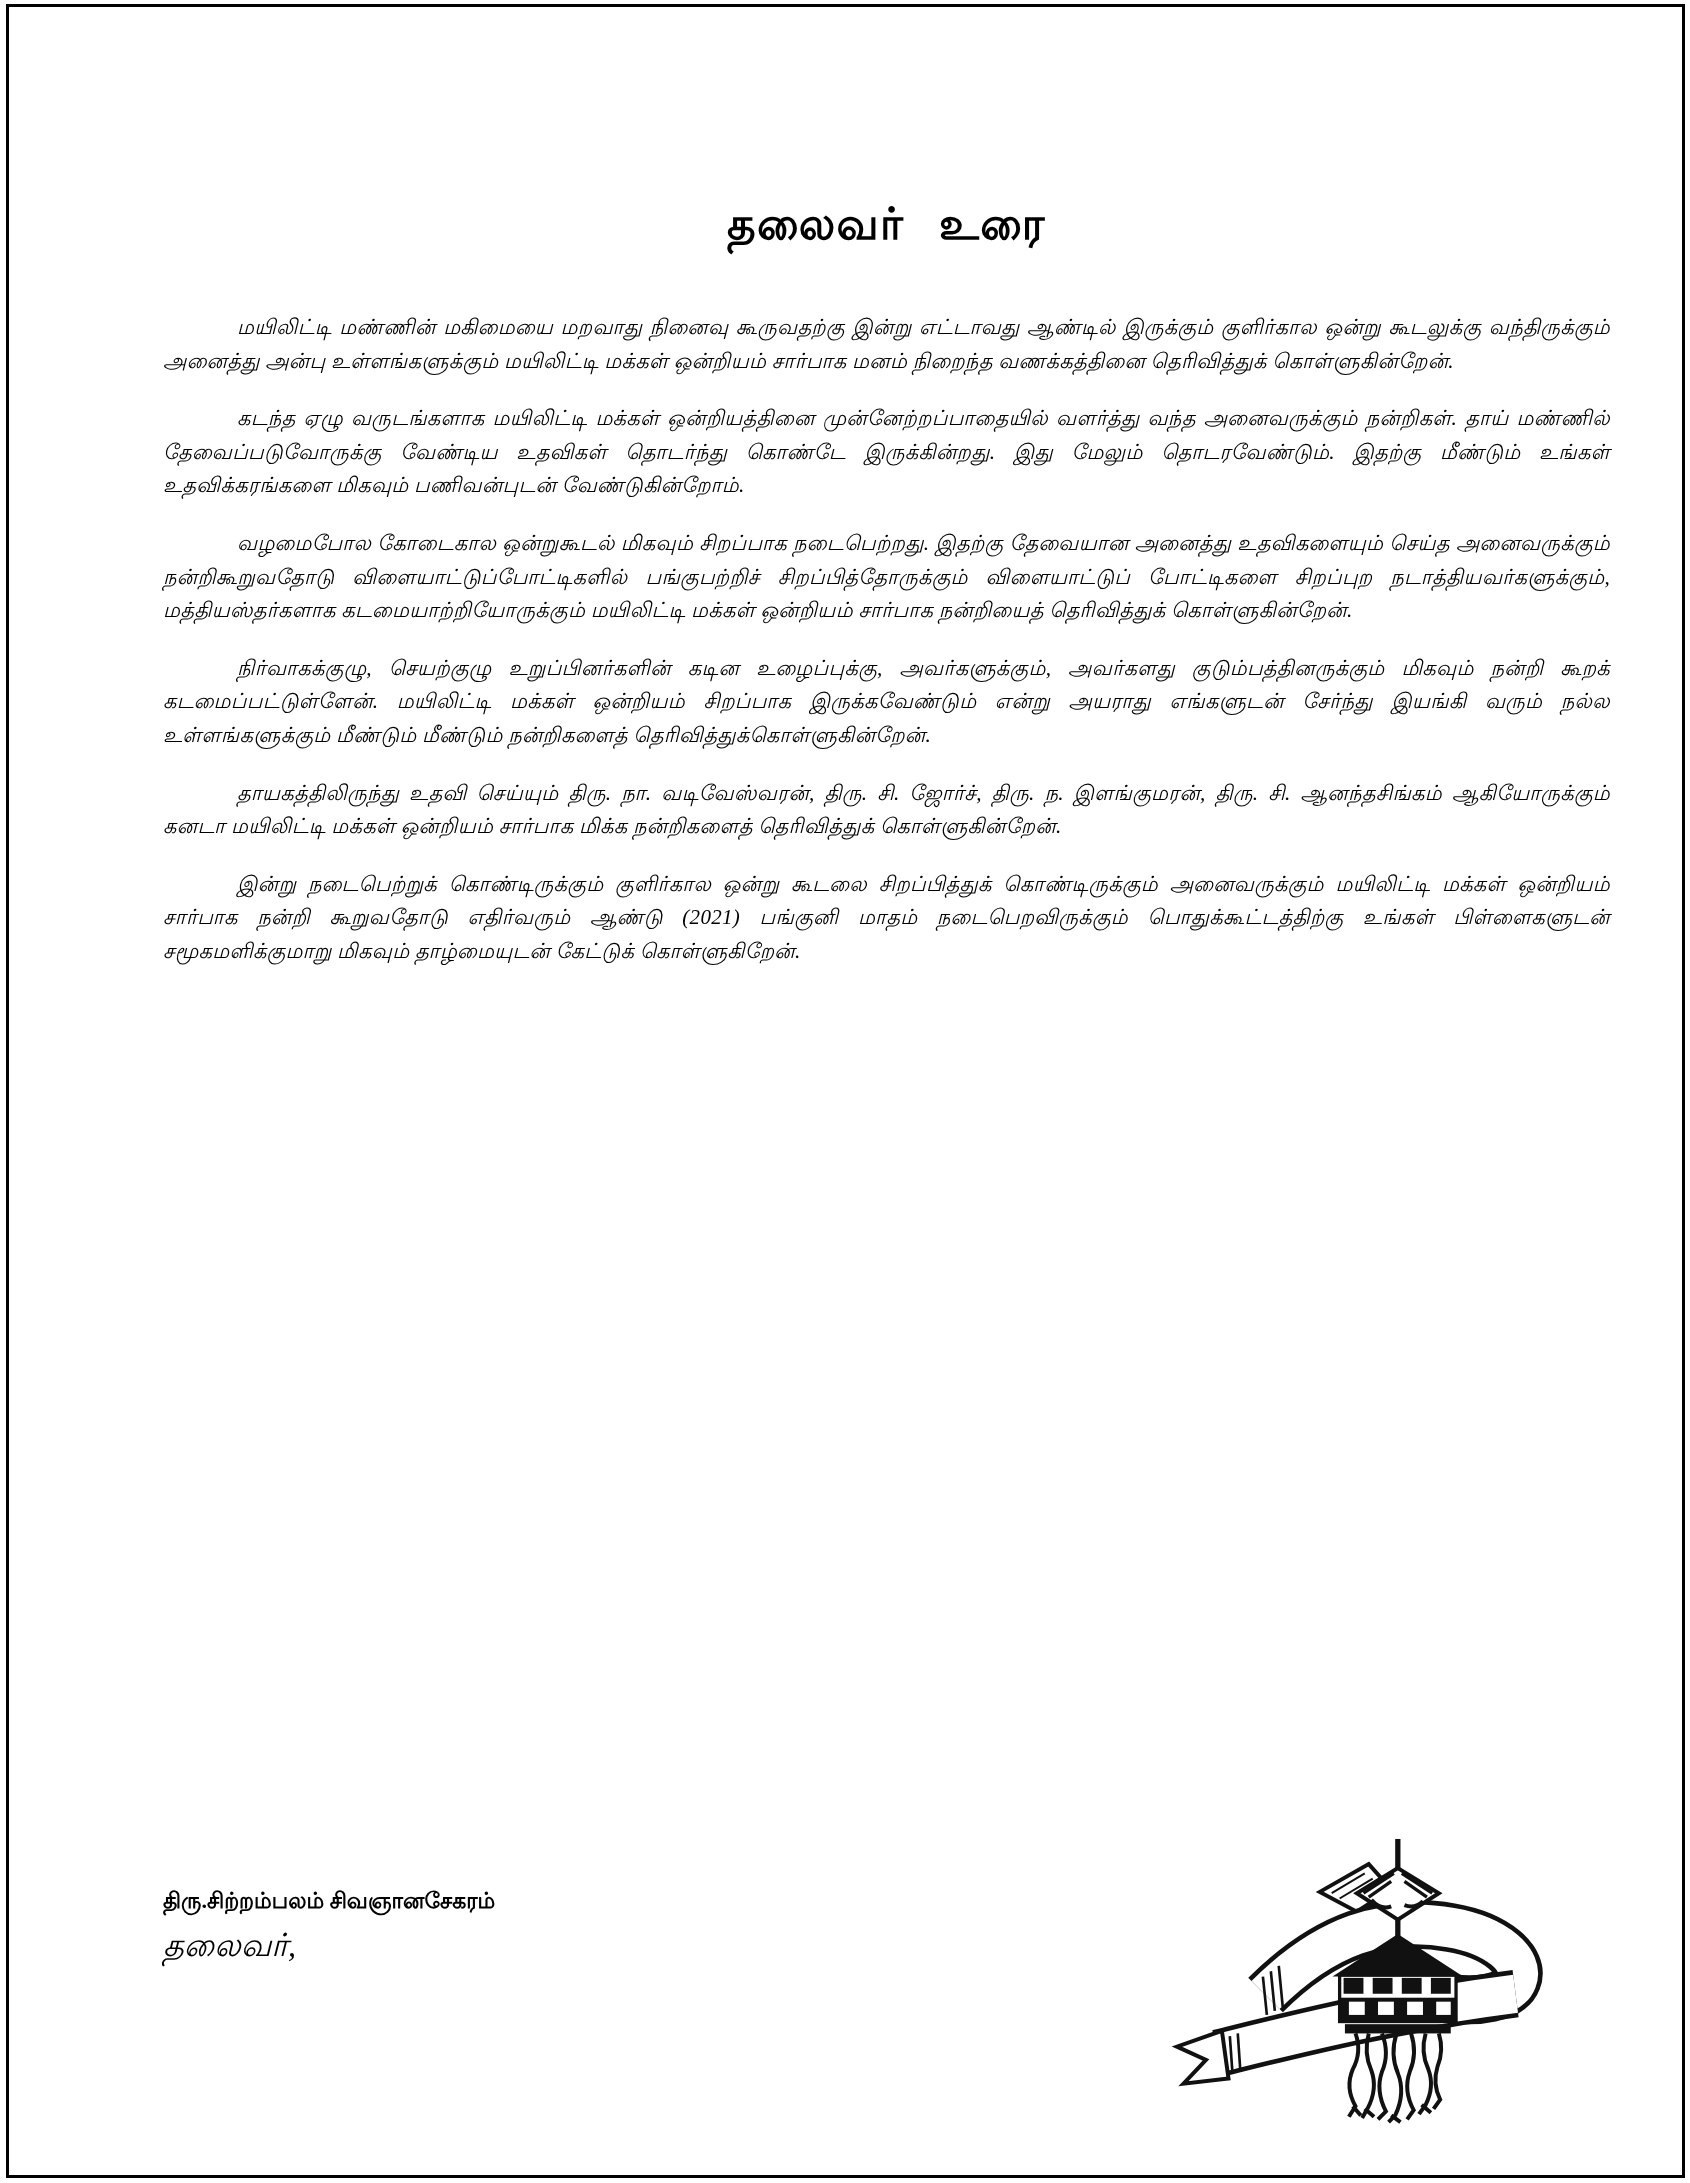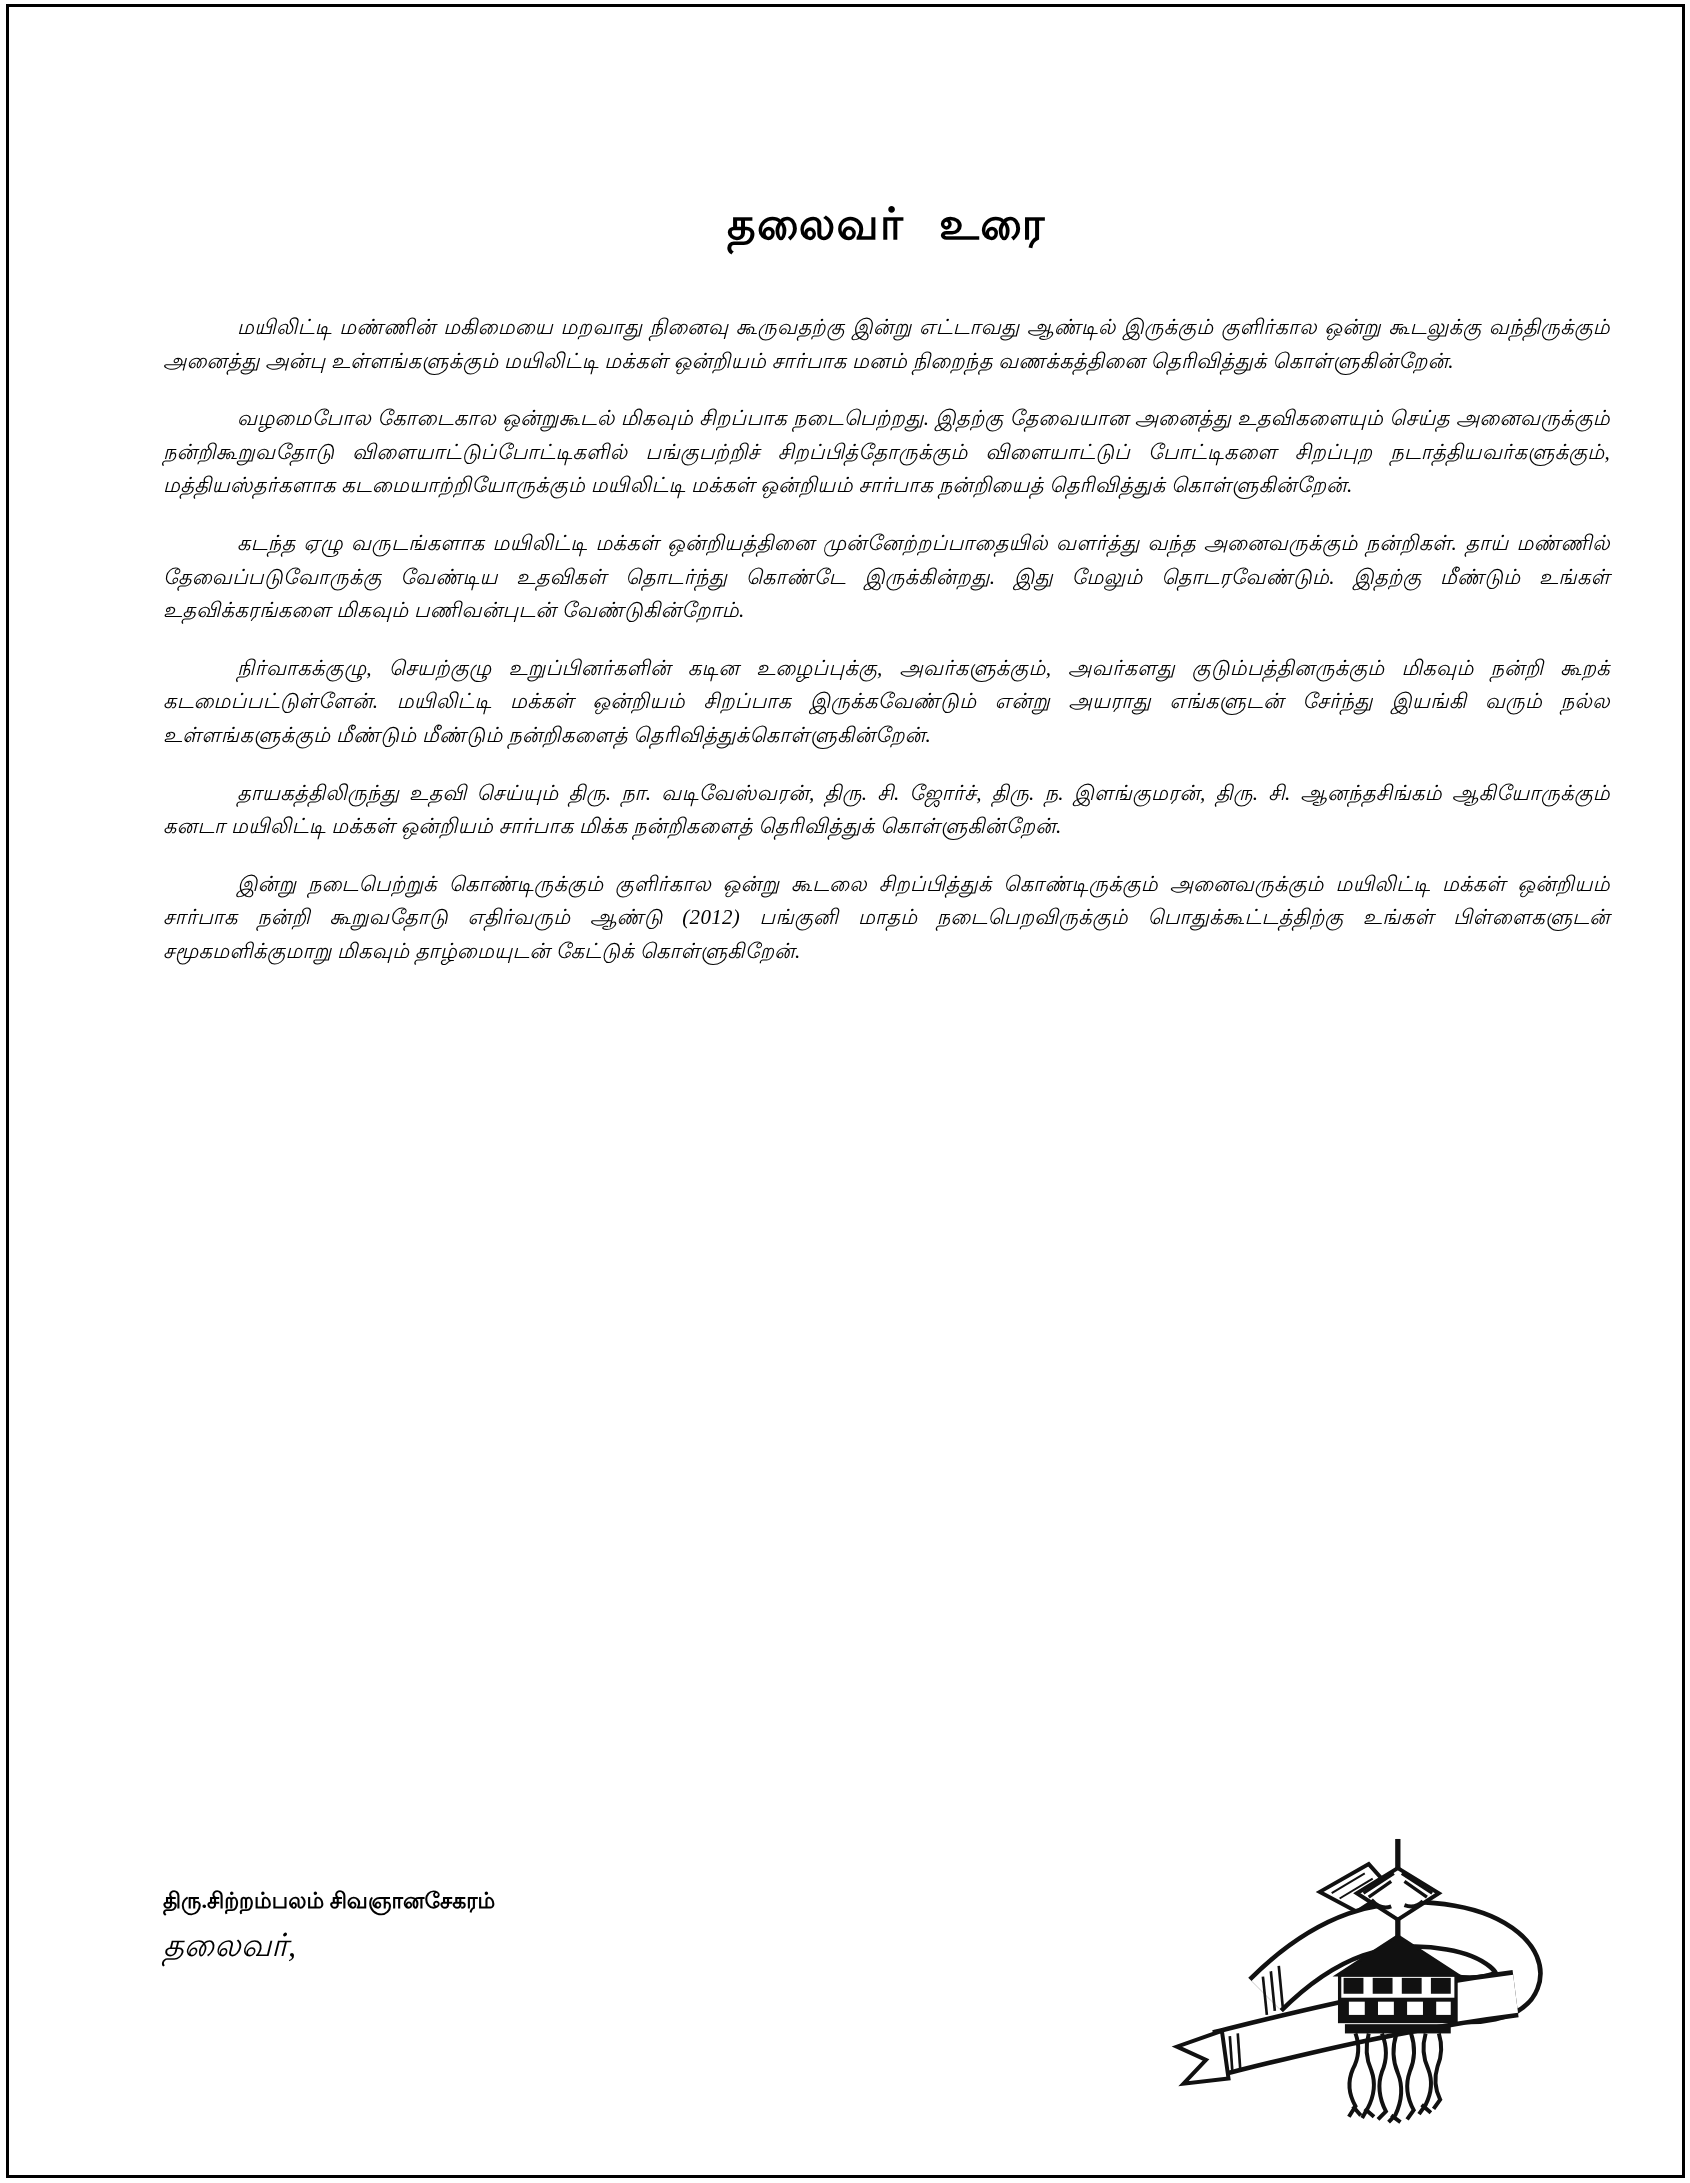--- a/index.html
+++ b/index.html
@@ -64,25 +64,25 @@
 </head>
 <body>
 
 <div class="frame">
   <div class="content">
 
     <h1 class="title">தலைவர் உரை</h1>
 
     <div class="body-text">
       <p class="para">மயிலிட்டி மண்ணின் மகிமையை மறவாது நினைவு கூருவதற்கு இன்று எட்டாவது ஆண்டில் இருக்கும் குளிர்கால ஒன்று கூடலுக்கு வந்திருக்கும் அனைத்து அன்பு உள்ளங்களுக்கும் மயிலிட்டி மக்கள் ஒன்றியம் சார்பாக மனம் நிறைந்த வணக்கத்தினை தெரிவித்துக் கொள்ளுகின்றேன்.</p>
+      <p class="para">கடந்த ஏழு வருடங்களாக மயிலிட்டி மக்கள் ஒன்றியத்தினை முன்னேற்றப்பாதையில் வளர்த்து வந்த அனைவருக்கும் நன்றிகள். தாய் மண்ணில் தேவைப்படுவோருக்கு வேண்டிய உதவிகள் தொடர்ந்து கொண்டே இருக்கின்றது. இது மேலும் தொடரவேண்டும். இதற்கு மீண்டும் உங்கள் உதவிக்கரங்களை மிகவும் பணிவன்புடன் வேண்டுகின்றோம்.</p>
       <p class="para">வழமைபோல கோடைகால ஒன்றுகூடல் மிகவும் சிறப்பாக நடைபெற்றது. இதற்கு தேவையான அனைத்து உதவிகளையும் செய்த அனைவருக்கும் நன்றிகூறுவதோடு விளையாட்டுப்போட்டிகளில் பங்குபற்றிச் சிறப்பித்தோருக்கும் விளையாட்டுப் போட்டிகளை சிறப்புற நடாத்தியவர்களுக்கும், மத்தியஸ்தர்களாக கடமையாற்றியோருக்கும் மயிலிட்டி மக்கள் ஒன்றியம் சார்பாக நன்றியைத் தெரிவித்துக் கொள்ளுகின்றேன்.</p>
-      <p class="para">கடந்த ஏழு வருடங்களாக மயிலிட்டி மக்கள் ஒன்றியத்தினை முன்னேற்றப்பாதையில் வளர்த்து வந்த அனைவருக்கும் நன்றிகள். தாய் மண்ணில் தேவைப்படுவோருக்கு வேண்டிய உதவிகள் தொடர்ந்து கொண்டே இருக்கின்றது. இது மேலும் தொடரவேண்டும். இதற்கு மீண்டும் உங்கள் உதவிக்கரங்களை மிகவும் பணிவன்புடன் வேண்டுகின்றோம்.</p>
       <p class="para">நிர்வாகக்குழு, செயற்குழு உறுப்பினர்களின் கடின உழைப்புக்கு, அவர்களுக்கும், அவர்களது குடும்பத்தினருக்கும் மிகவும் நன்றி கூறக் கடமைப்பட்டுள்ளேன். மயிலிட்டி மக்கள் ஒன்றியம் சிறப்பாக இருக்கவேண்டும் என்று அயராது எங்களுடன் சேர்ந்து இயங்கி வரும் நல்ல உள்ளங்களுக்கும் மீண்டும் மீண்டும் நன்றிகளைத் தெரிவித்துக்கொள்ளுகின்றேன்.</p>
       <p class="para">தாயகத்திலிருந்து உதவி செய்யும் திரு. நா. வடிவேஸ்வரன், திரு. சி. ஜோர்ச், திரு. ந. இளங்குமரன், திரு. சி. ஆனந்தசிங்கம் ஆகியோருக்கும் கனடா மயிலிட்டி மக்கள் ஒன்றியம் சார்பாக மிக்க நன்றிகளைத் தெரிவித்துக் கொள்ளுகின்றேன்.</p>
-      <p class="para">இன்று நடைபெற்றுக் கொண்டிருக்கும் குளிர்கால ஒன்று கூடலை சிறப்பித்துக் கொண்டிருக்கும் அனைவருக்கும் மயிலிட்டி மக்கள் ஒன்றியம் சார்பாக நன்றி கூறுவதோடு எதிர்வரும் ஆண்டு (2012) பங்குனி மாதம் நடைபெறவிருக்கும் பொதுக்கூட்டத்திற்கு உங்கள் பிள்ளைகளுடன் சமூகமளிக்குமாறு மிகவும் தாழ்மையுடன் கேட்டுக் கொள்ளுகிறேன்.</p>
+      <p class="para">இன்று நடைபெற்றுக் கொண்டிருக்கும் குளிர்கால ஒன்று கூடலை சிறப்பித்துக் கொண்டிருக்கும் அனைவருக்கும் மயிலிட்டி மக்கள் ஒன்றியம் சார்பாக நன்றி கூறுவதோடு எதிர்வரும் ஆண்டு (2021) பங்குனி மாதம் நடைபெறவிருக்கும் பொதுக்கூட்டத்திற்கு உங்கள் பிள்ளைகளுடன் சமூகமளிக்குமாறு மிகவும் தாழ்மையுடன் கேட்டுக் கொள்ளுகிறேன்.</p>
     </div>
 
     <div class="signature">
       <div class="sig-name">திரு.சிற்றம்பலம் சிவஞானசேகரம்</div>
       <div class="sig-role">தலைவர்,</div>
     </div>
 
     <svg class="emblem" width="379" height="295" viewBox="0 0 572 446" fill="none" xmlns="http://www.w3.org/2000/svg">
 
       <polygon points="232,86 306,44 340,82 288,116" fill="#ffffff" stroke="#111111" stroke-width="6"></polygon>

